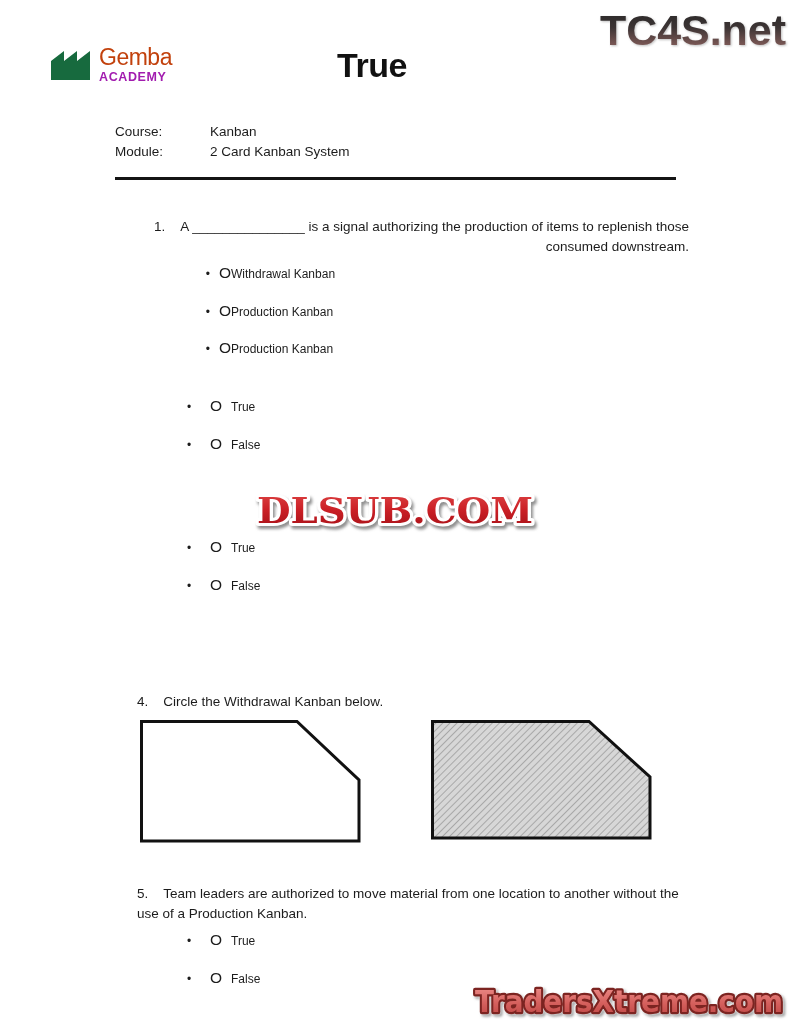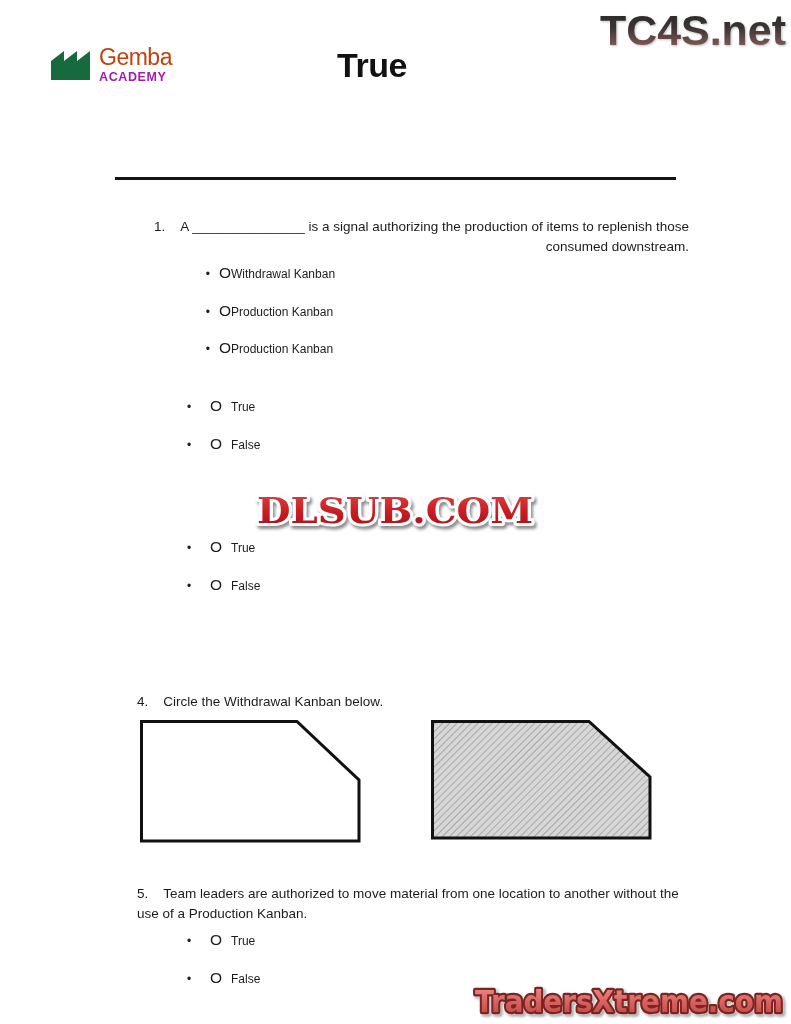--- a/index.html
+++ b/index.html
@@ -66,20 +66,30 @@
     <defs>
       <linearGradient id="tcgrad" x1="0" y1="0" x2="0" y2="1">
         <stop offset="0%" stop-color="#262626"></stop>
         <stop offset="45%" stop-color="#3c3434"></stop>
         <stop offset="100%" stop-color="#9a6a66"></stop>
       </linearGradient>
     </defs>
     <text x="97" y="42" text-anchor="middle" font-family="Liberation Sans, sans-serif" font-weight="bold" font-size="43" textLength="186" lengthAdjust="spacingAndGlyphs" fill="url(#tcgrad)">TC4S.net</text>
   </svg>
 
+  <div class="meta">
+    <div class="meta-row">
+      <span class="meta-label">Course:</span>
+      <span>Kanban</span>
+    </div>
+    <div class="meta-row">
+      <span class="meta-label">Module:</span>
+      <span>2 Card Kanban System</span>
+    </div>
+  </div>
 
   <div class="divider"></div>
 
   <div class="q q1">
     <p><span class="qnum">1.</span><span>A _______________ is a signal authorizing the production of items to replenish those consumed downstream.</span></p>
     <div class="opt first">
       <span class="opt-bullet">•</span>
       <span class="opt-radio">O</span>
       <span class="opt-label">Withdrawal Kanban</span>
     </div>

